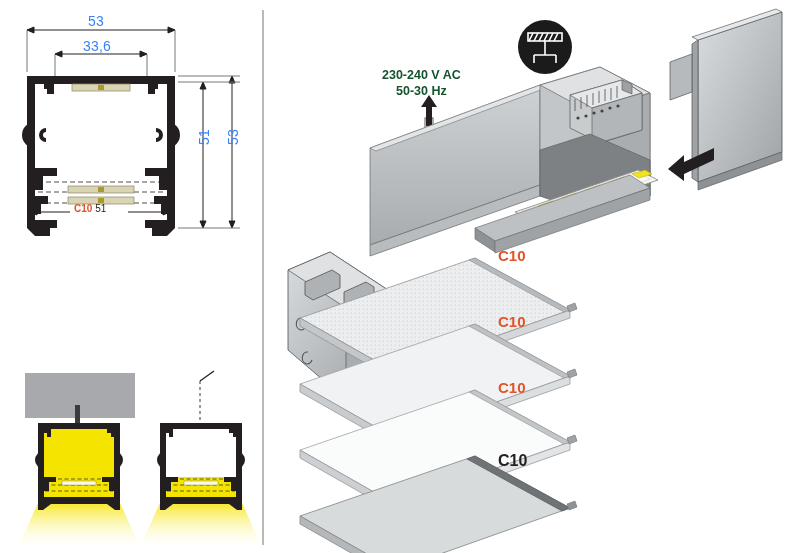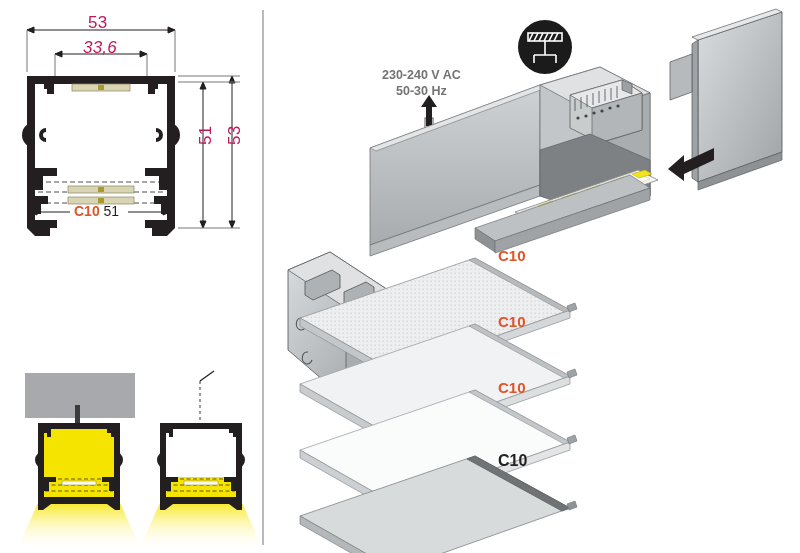--- a/index.html
+++ b/index.html
@@ -1,24 +1,24 @@
 <!DOCTYPE html>
 <html><head>
 <meta charset="utf-8">
 <style>
   html,body{margin:0;padding:0;background:#fff;}
   body{width:800px;height:553px;position:relative;overflow:hidden;
        font-family:"Liberation Sans",sans-serif;color:#231f20;}
   .page{position:absolute;inset:0;}
   .divider-v{position:absolute;left:262px;top:10px;width:2px;height:535px;background:#b9b9b9;}
   .lbl{position:absolute;white-space:nowrap;}
-  .dim{font-size:17px;color:#be185d;letter-spacing:.2px;}
+  .dim{font-size:14px;color:#3b82f6;letter-spacing:.2px;}
   .c10o{color:#df5429;font-weight:bold;}
   .c10k{color:#231f20;font-weight:bold;}
-  .volt{font-size:12.5px;font-weight:bold;line-height:1.25;text-align:center;color:#737373;}
+  .volt{font-size:12.5px;font-weight:bold;line-height:1.25;text-align:center;color:#14532d;}
   svg{display:block;}
   .abs{position:absolute;}
 </style>
 </head>
 <body>
 
 <div class="page">
 
   <div class="divider-v"></div>
 
@@ -96,24 +96,24 @@
       </g>
       <g>
         <rect x="68" y="186" width="66" height="7" fill="#d9d4b4" stroke="#8a8560" stroke-width="0.7"></rect>
         <rect x="98" y="187" width="6" height="5" fill="#a99a2e"></rect>
         <rect x="68" y="197" width="66" height="7" fill="#d9d4b4" stroke="#8a8560" stroke-width="0.7"></rect>
         <rect x="98" y="198" width="6" height="5" fill="#a99a2e"></rect>
       </g>
     </svg>
 
     <div class="lbl dim" style="left:88px;top:13px;">53</div>
-    <div class="lbl dim" style="left:83px;top:38px;font-style:italic;">33,6</div>
+    <div class="lbl dim" style="left:83px;top:38px;">33,6</div>
     <div class="lbl dim" style="left:196px;top:145px;transform:rotate(-90deg);transform-origin:left top;">51</div>
     <div class="lbl dim" style="left:225px;top:145px;transform:rotate(-90deg);transform-origin:left top;">53</div>
-    <div class="lbl" style="left:74px;top:203px;font-size:14px;text-align:right;">
+    <div class="lbl" style="left:74px;top:203px;font-size:10px;text-align:right;">
       <span class="c10o">C10</span>
       <span style="color:#231f20;">51</span>
     </div>
   </div>
 
   <div class="abs" style="left:0;top:365px;width:262px;height:188px;">
     <svg width="262" height="188" viewBox="0 0 262 188">
       <defs>
         <linearGradient id="glowA" x1="0" y1="0" x2="0" y2="1">
           <stop offset="0%" stop-color="#f5e400" stop-opacity="0.85"></stop>

